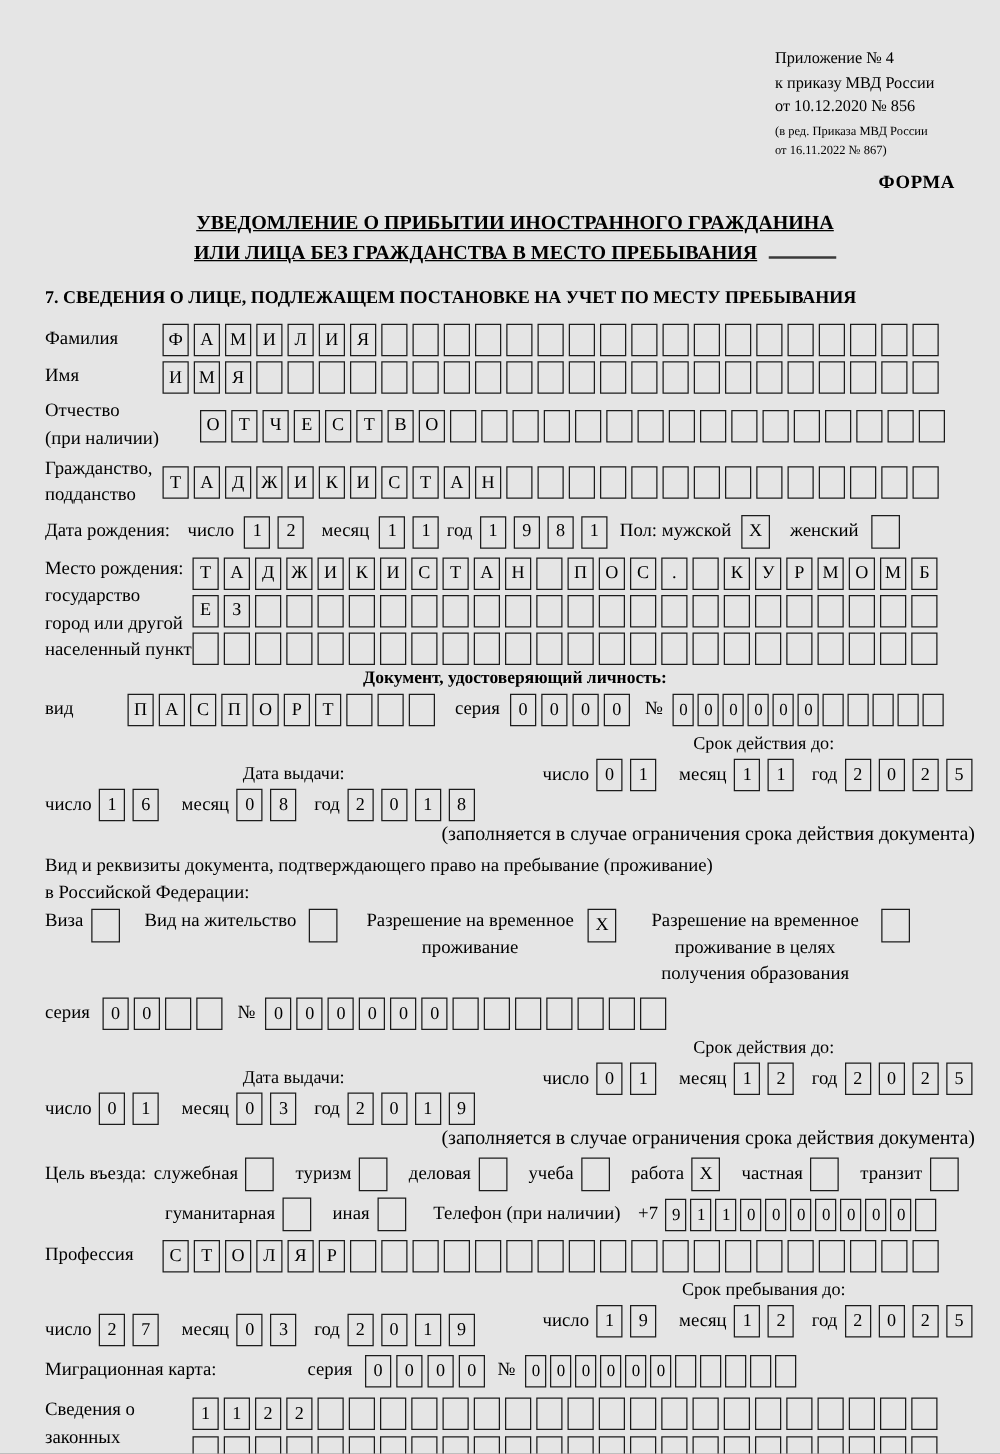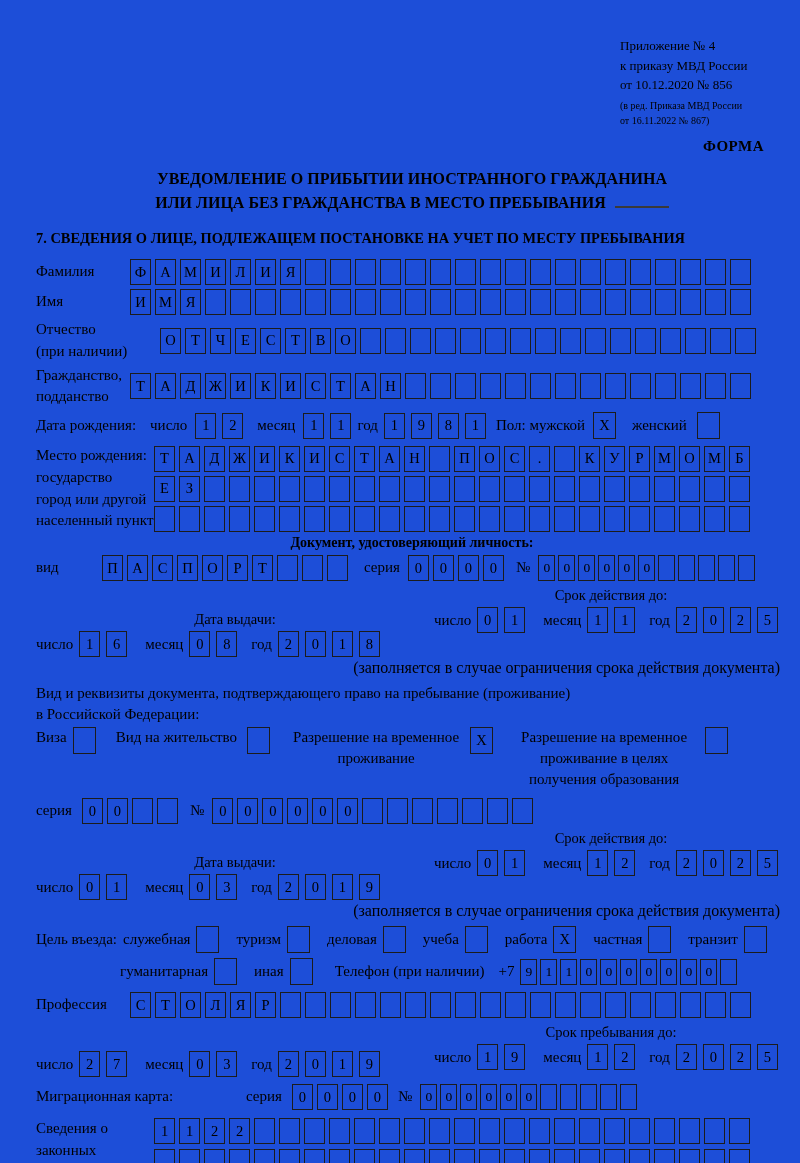--- a/index.html
+++ b/index.html
@@ -1,23 +1,23 @@
 <!DOCTYPE html>
 <html><head>
 <meta charset="utf-8">
 <style>
   html,body{margin:0;padding:0;background:#888;}
-  .page{width:800px;height:1163px;background:#1d4ed8;margin:0 auto;box-sizing:border-box;
+  .page{width:800px;height:1163px;background:#e5e5e5;margin:0 auto;box-sizing:border-box;
         padding:36px 12px 10px 36px;font-family:"Liberation Serif","DejaVu Serif",serif;
         color:#000;overflow:hidden;position:relative;}
   
   .hdr{margin-left:584px;font-size:13px;line-height:1.5;}
   .hdr2{margin-left:584px;font-size:10px;line-height:1.5;margin-top:3px;}
   .forma{font-weight:bold;font-size:15px;text-align:right;margin-top:10px;padding-right:24px;letter-spacing:.5px;}
-  .title{font-weight:bold;font-size:16px;text-align:center;margin-top:12px;line-height:1.55;}
+  .title{font-weight:bold;font-size:16px;text-align:center;margin-top:12px;line-height:1.55;text-decoration:underline;}
   .blankline{display:inline-block;width:54px;height:14px;border-bottom:2px solid #3a3a3a;margin-left:9px;}
   .sect{font-weight:bold;font-size:14.4px;margin-top:14px;}
   
   .row{display:flex;align-items:center;margin-top:4px;}
   .row.top{align-items:center;}
   .lbl{font-size:15px;line-height:1.45;flex:none;}
   .cells{display:flex;flex:none;}
   .cell{box-sizing:border-box;width:21px;height:26px;border:1.6px solid #1c1c1c;margin-right:4px;
         display:flex;align-items:center;justify-content:center;font-size:14.5px;flex:none;}
   .cells.date .cell{margin-right:6px;}
@@ -552,21 +552,21 @@
         </span>
     </div>
     <div class="pair">
       <span class="optlbl">транзит</span>
       <span class="cells cb">
           <span class="cell"></span>
         </span>
     </div>
   </div>
   <div class="prow" style="margin-left:80px;margin-top:5px;">
-    <div class="pair" style="margin-left:4px;">
+    <div class="pair" style="margin-left:16px;">
       <span class="optlbl">гуманитарная</span>
       <span class="cells cb">
           <span class="cell"></span>
         </span>
     </div>
     <div class="pair">
       <span class="optlbl">иная</span>
       <span class="cells cb">
           <span class="cell"></span>
         </span>

